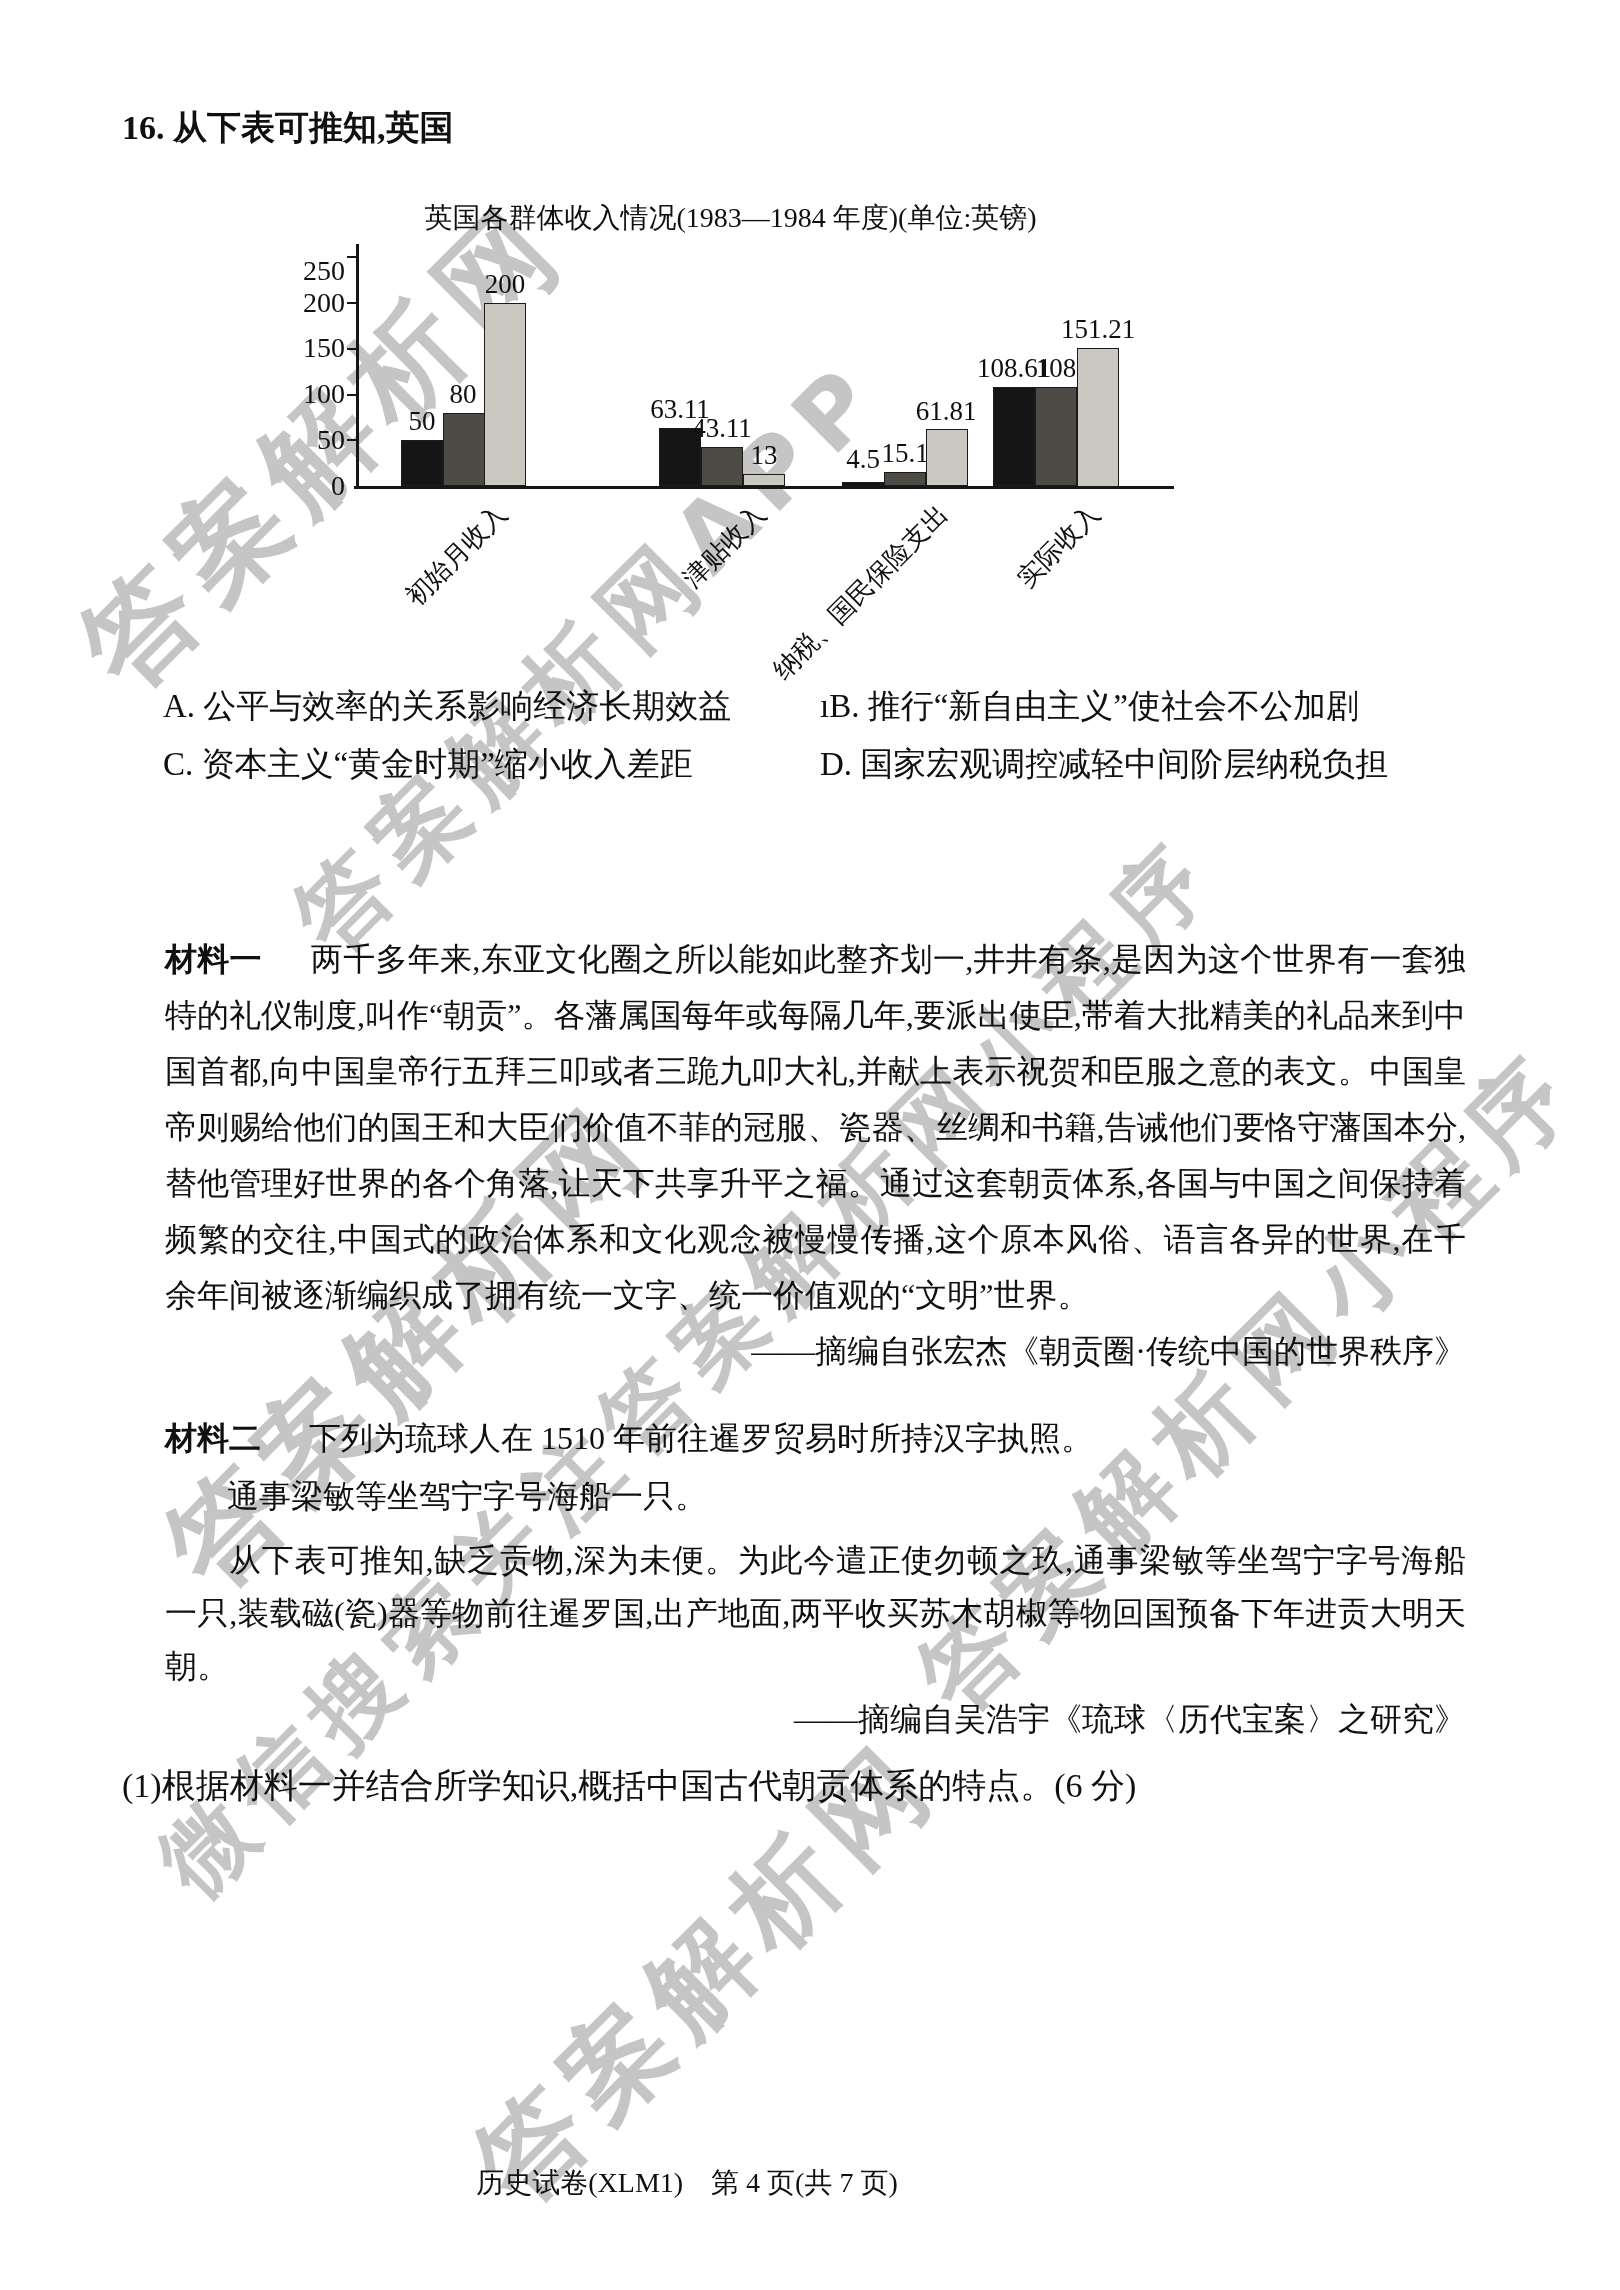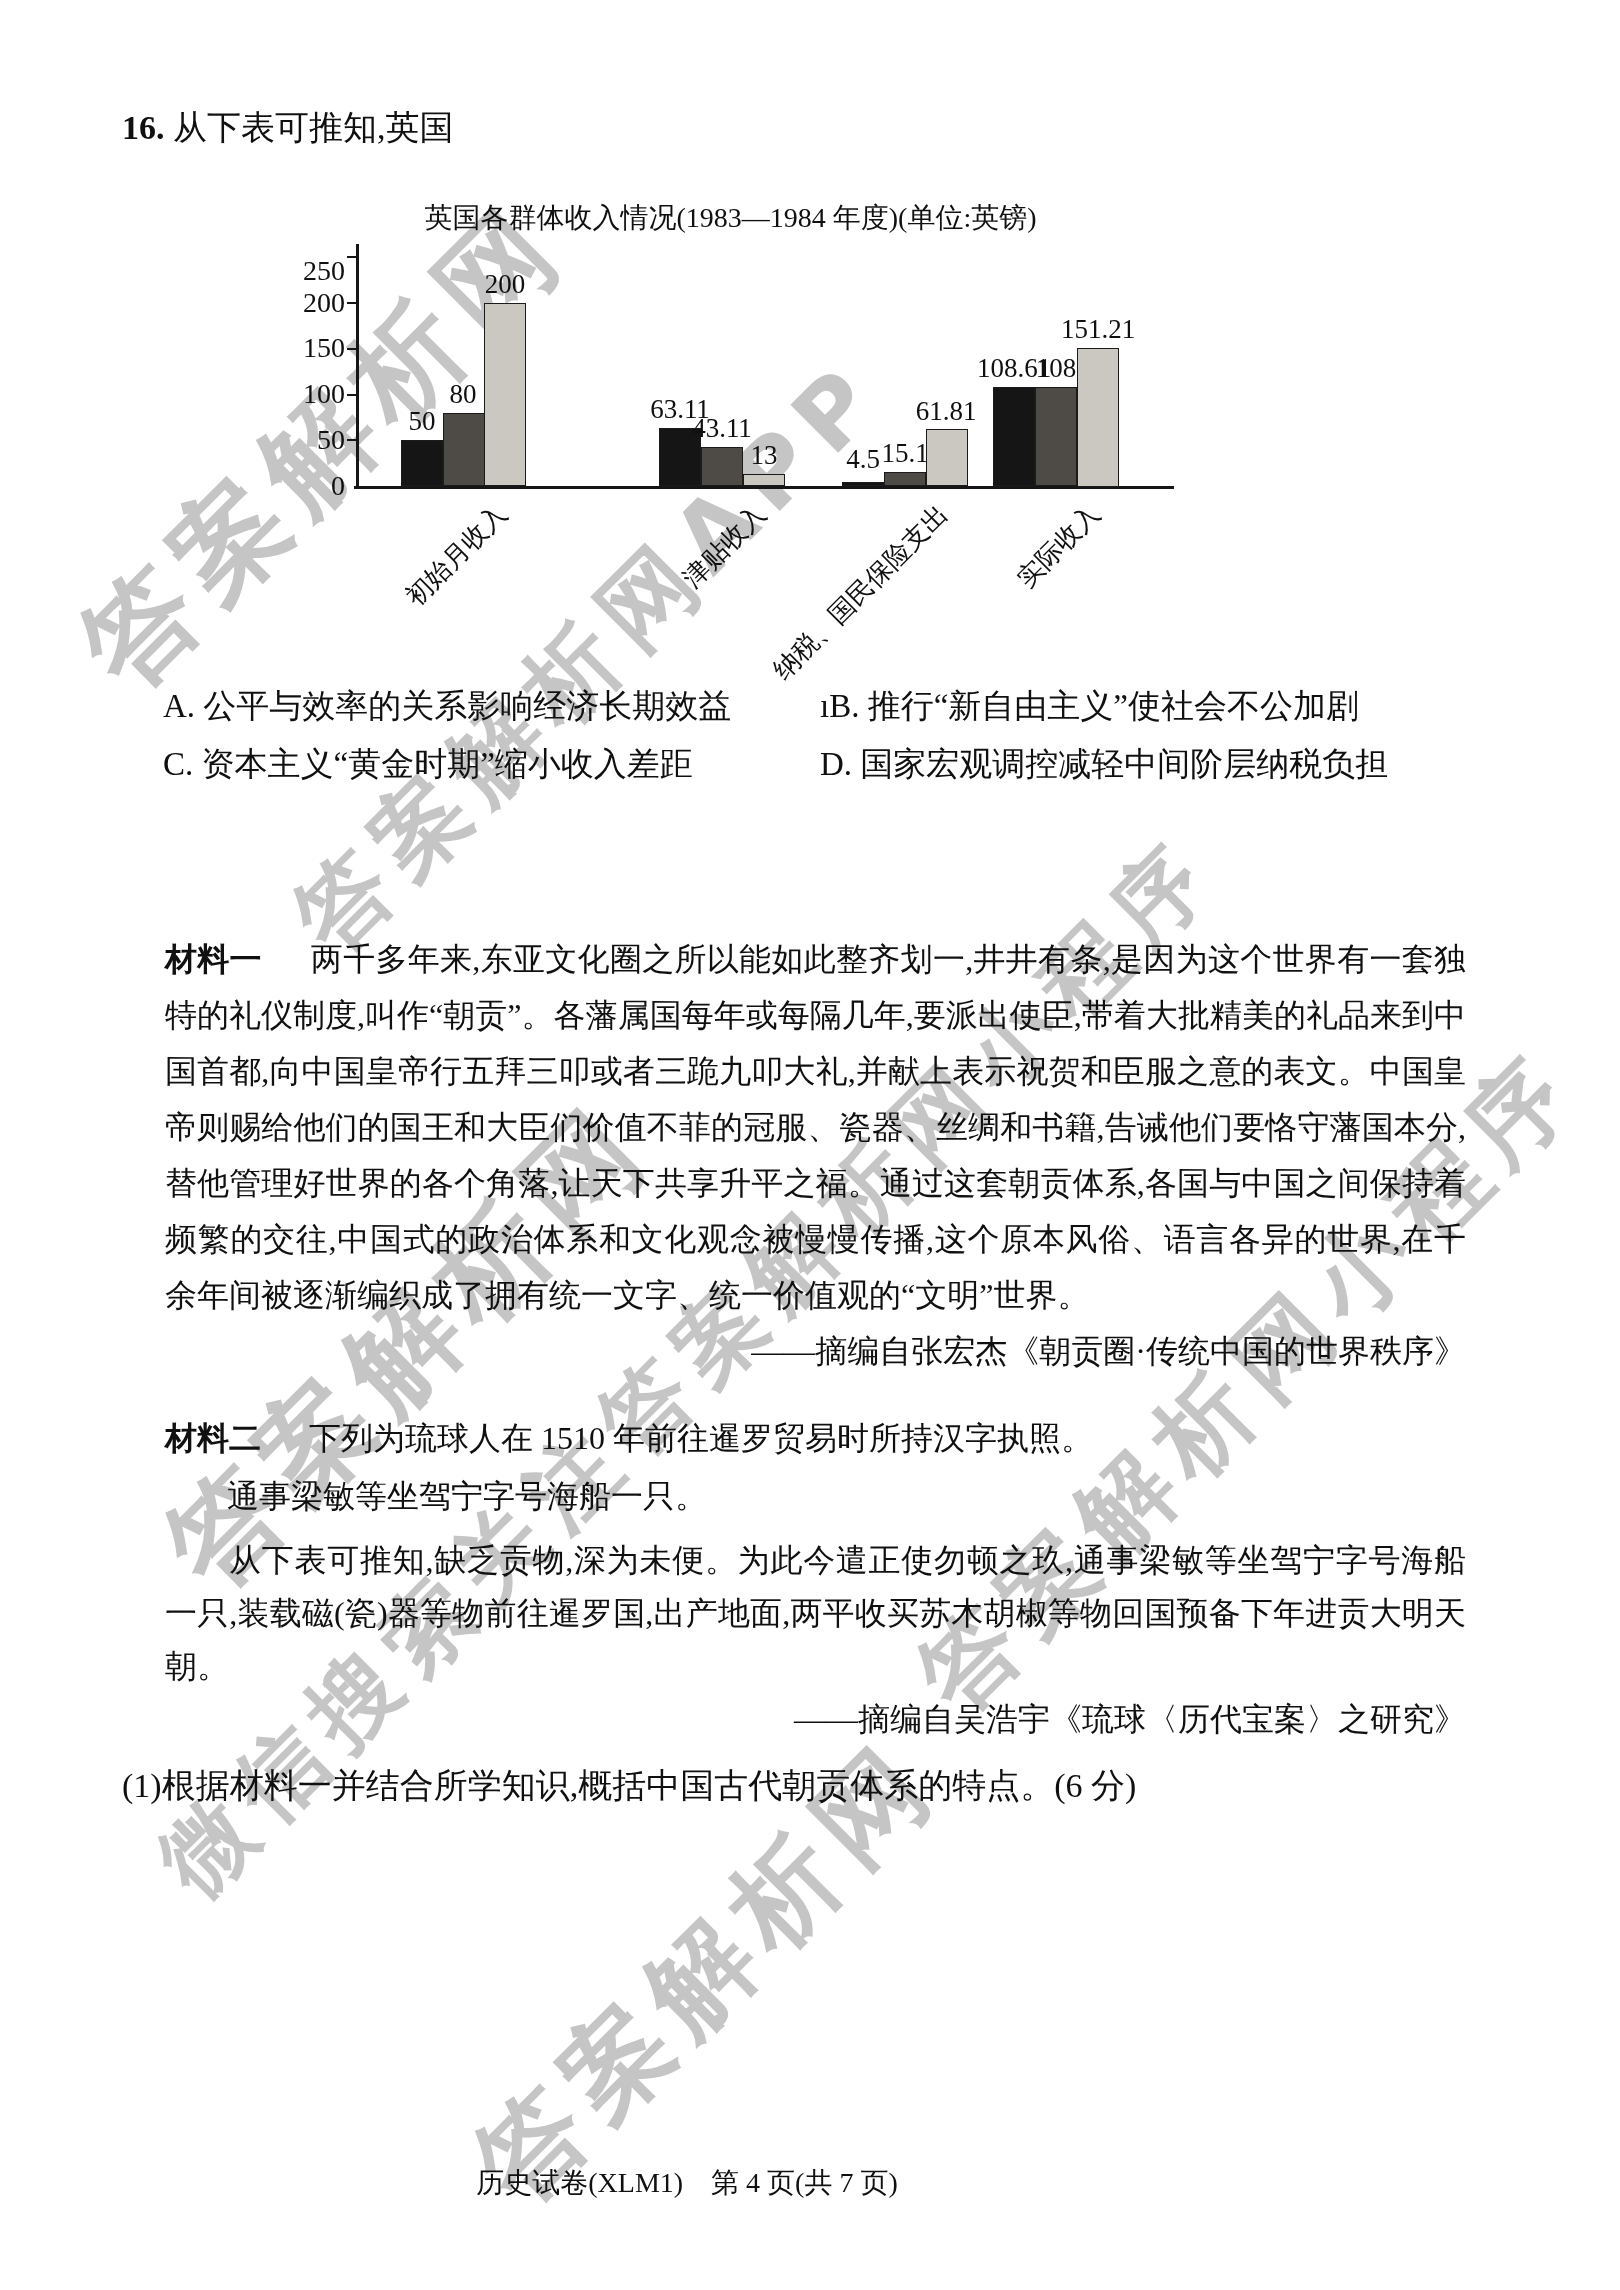--- a/index.html
+++ b/index.html
@@ -14,21 +14,21 @@
     transform:rotate(-45deg);transform-origin:0 0;letter-spacing:14.3px;
   }
   .wm1{left:49px;top:615px;font-size:111px;}
   .wm2{left:267px;top:891px;font-size:93px;}
   .wm3{left:134px;top:1515px;font-size:111px;}
   .wm4{left:134px;top:1836px;font-size:89px;}
   .wm5{left:891px;top:1649px;font-size:96px;}
   .wm6{left:446px;top:2134px;font-size:105px;}
   .content{position:absolute;left:0;top:0;width:1620px;height:2290px;z-index:1;}
   .qline{position:absolute;left:122px;top:105px;font-size:34px;font-weight:bold;}
-  .qline .stem{font-weight:normal;margin-top:12px;}
+  .qline .stem{font-weight:bold;margin-top:12px;}
   
   #chart{position:absolute;left:267px;top:192px;width:1141px;height:557px;}
   #chart-title{position:absolute;left:134px;top:7.1px;width:659px;text-align:center;font-size:28px;white-space:nowrap;}
   .yaxis{position:absolute;left:89px;top:52px;width:2.7px;height:245px;background:#161616;}
   .xaxis{position:absolute;left:87px;top:294px;width:820px;height:2.7px;background:#161616;}
   .tickmark{position:absolute;width:9px;height:1.8px;background:#161616;}
   .ticklabel{position:absolute;width:71px;text-align:right;font-size:28px;line-height:28.5px;}
   .bar{position:absolute;box-sizing:border-box;}
   .vallabel{position:absolute;font-size:27px;white-space:nowrap;transform:translateX(-50%);}
   .catlabel{position:absolute;font-size:26px;white-space:nowrap;transform:rotate(-45deg);transform-origin:100% 0;}

